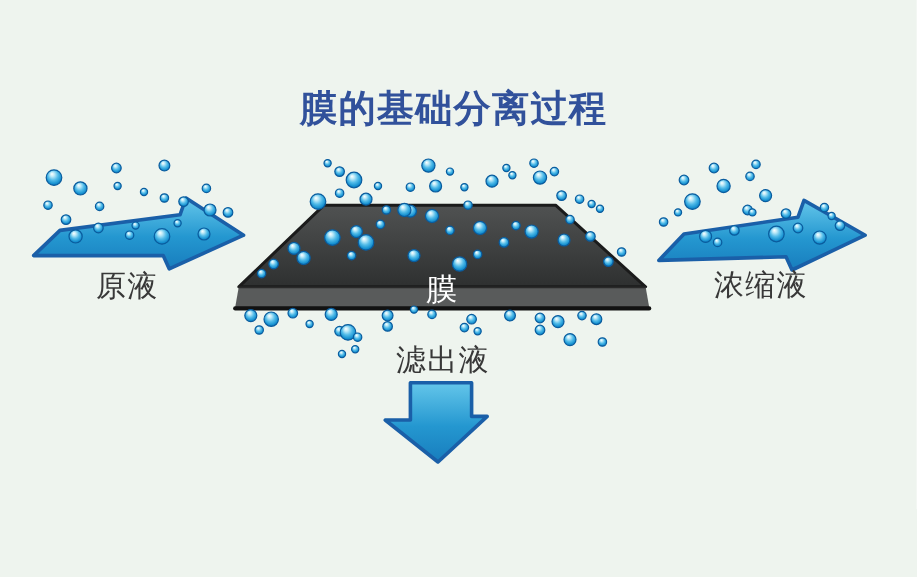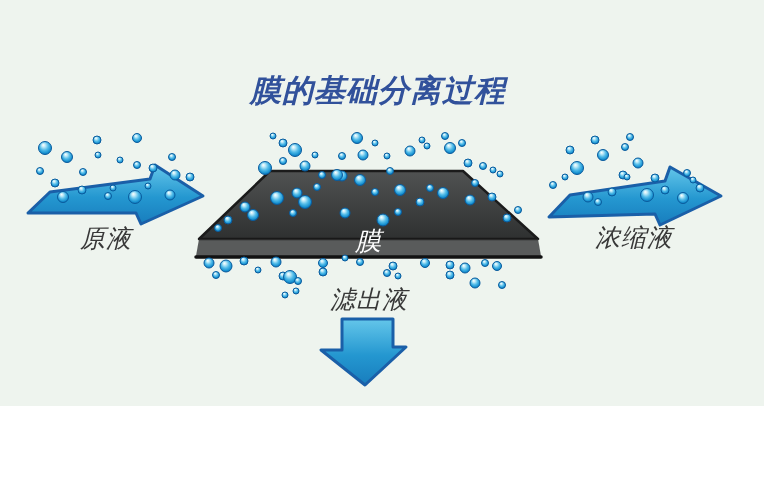--- a/index.html
+++ b/index.html
@@ -1,17 +1,17 @@
 <!DOCTYPE html>
 <html><head>
 <meta charset="utf-8">
 <style>
   html,body{margin:0;padding:0;}
   body{font-family:"Liberation Sans", sans-serif;}
-  .stage{position:relative;width:764px;height:406px;overflow:hidden;font-style:italic;}
+  .stage{position:relative;width:764px;height:481px;overflow:hidden;}
   svg{display:block;}
   text{font-family:"Liberation Sans","DejaVu Sans",sans-serif;}
   .title-text{font-size:31px;font-weight:600;letter-spacing:1px;}
   .label-text{font-size:25px;font-weight:500;letter-spacing:1px;}
   .membrane-text{font-size:26px;font-weight:500;}
 </style>
 </head>
 <body>
 
 <div class="stage">

